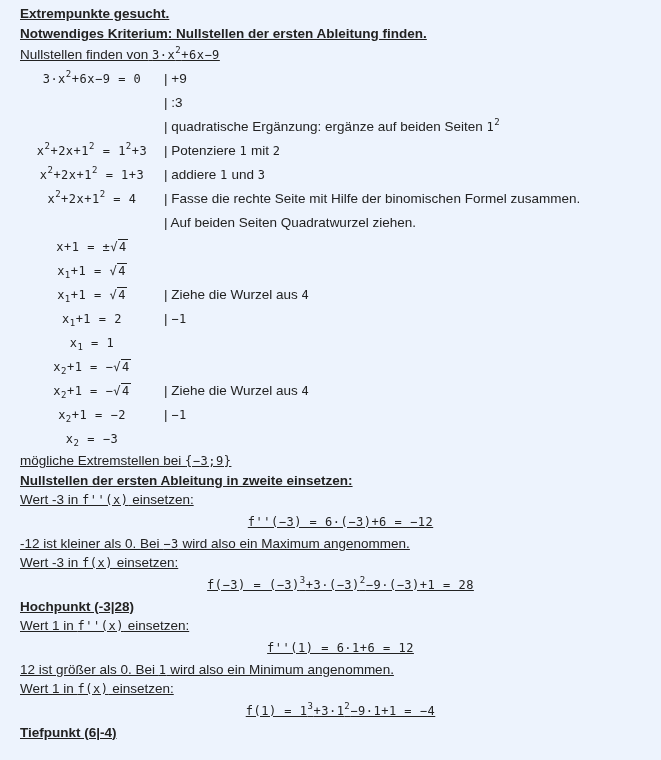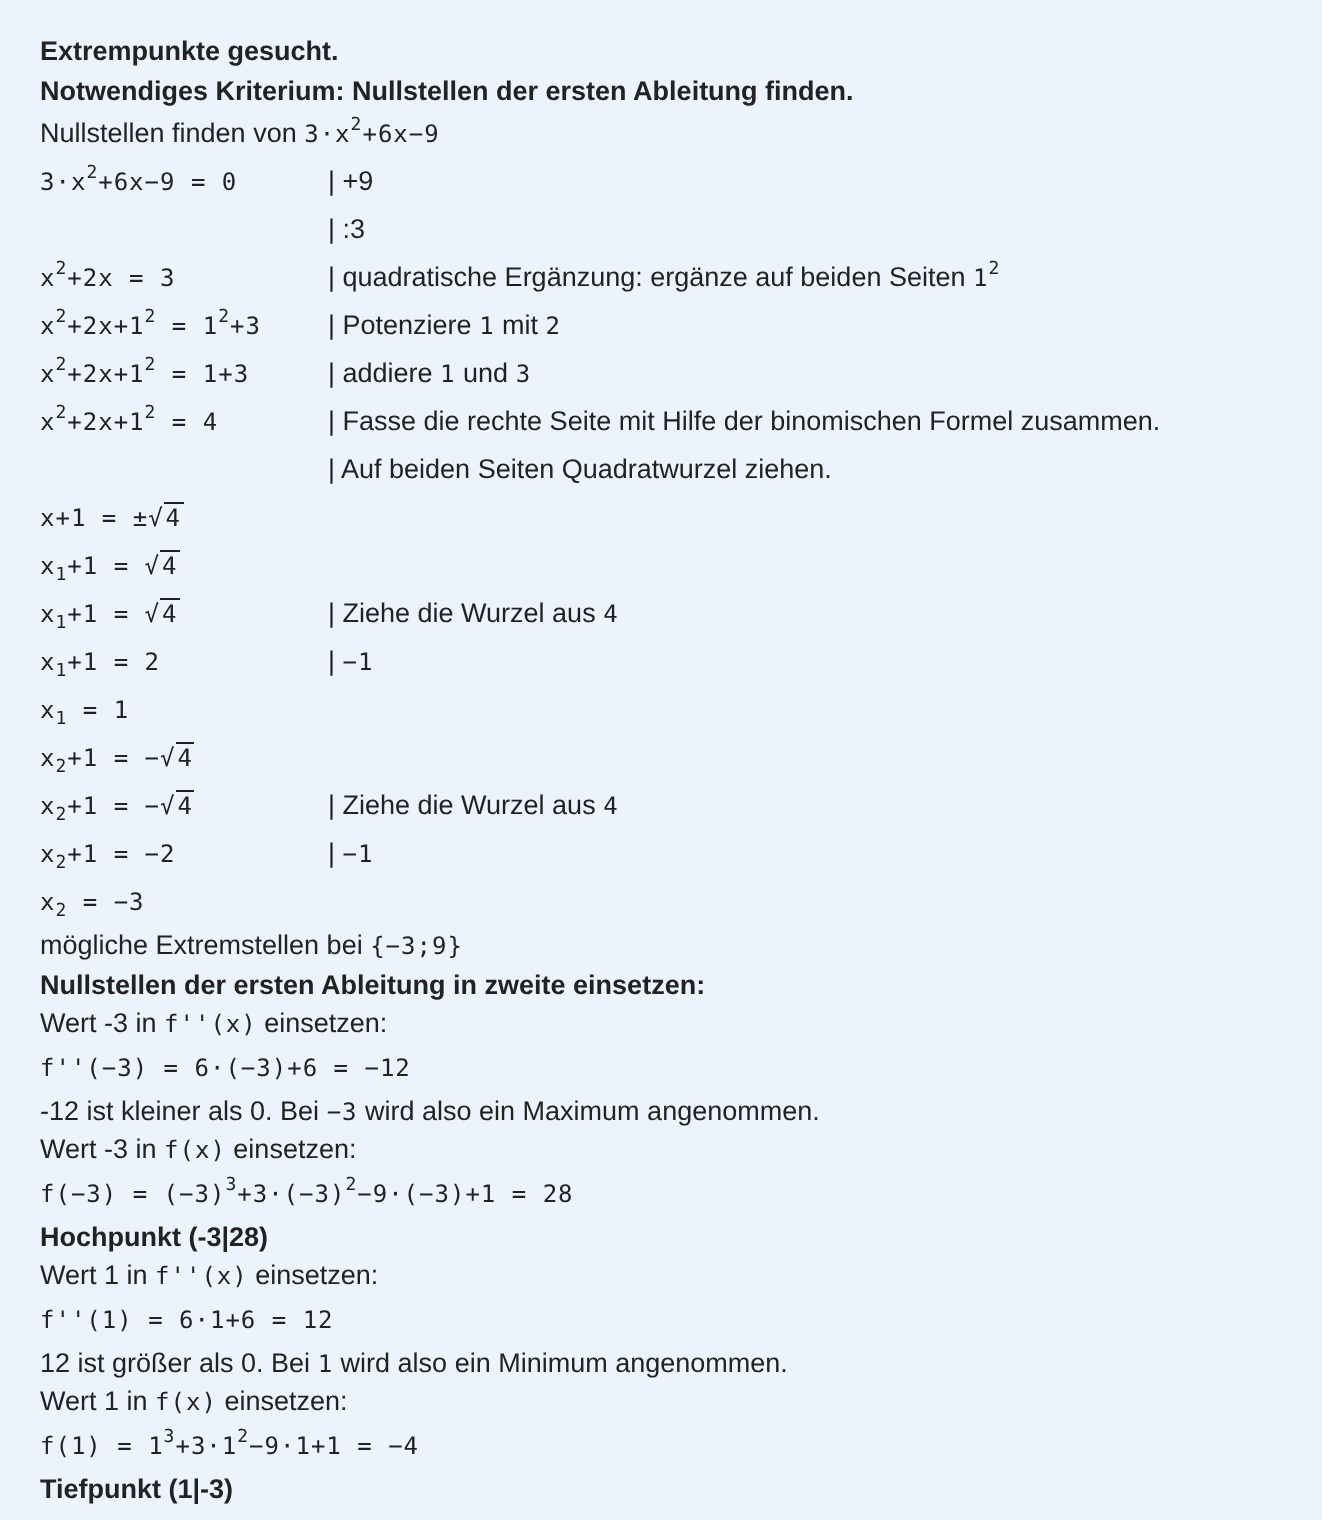--- a/index.html
+++ b/index.html
@@ -3,45 +3,45 @@
 <meta charset="utf-8">
 <style>
   html, body { margin: 0; padding: 0; }
   body {
     width: 661px; height: 760px; overflow: hidden;
     background: #edf3fd;
     font-family: "Liberation Sans", sans-serif;
     color: #222;
     font-size: 13.5px;
   }
-  .doc { position: absolute; left: 20px; top: 16px; right: 0; }
+  .doc { position: absolute; left: 20px; top: 4px; right: 0; text-decoration: underline; }
   .row { height: 24px; line-height: 24px; white-space: nowrap; position: relative; }
   .row.text { height: 19.5px; line-height: 19.5px; }
   .bold { font-weight: bold; }
-  .m { font-family: "DejaVu Sans Mono", monospace; font-size: 12px; letter-spacing: 0.5px; }
+  .m { font-family: "DejaVu Sans Mono", monospace; font-size: 12px; letter-spacing: 0.5px; text-align: center; }
   .eq { display: inline-block; width: 144px; }
   .note { position: absolute; left: 144px; top: 0; }
   sup { font-size: 9px; vertical-align: 6px; line-height: 0; }
   sub { font-size: 9px; vertical-align: -3px; line-height: 0; }
   .sqrt { border-top: 1px solid #222; padding: 0 1px; }
 </style>
 </head>
 <body>
 
 <div class="doc">
   <div class="row text bold">Extrempunkte gesucht.</div>
   <div class="row text bold">Notwendiges Kriterium: Nullstellen der ersten Ableitung finden.</div>
   <div class="row">
     <span>Nullstellen finden von</span>
     <span class="m">3·x<sup>2</sup>+6x−9</span>
   </div>
   <div id="steps">
       <div class="row"><span class="eq m">3·x<sup>2</sup>+6x−9 = 0</span><span class="note">| +9</span></div>
       <div class="row"><span class="note">| :3</span></div>
-      <div class="row"><span class="eq m">x<sup>2</sup>+2x = 3</span><span class="note">| quadratische Ergänzung: ergänze auf beiden Seiten <span class="m">1<sup>2</sup></span></span></div>
+      <div class="row"><span class="note">| quadratische Ergänzung: ergänze auf beiden Seiten <span class="m">1<sup>2</sup></span></span></div>
       <div class="row"><span class="eq m">x<sup>2</sup>+2x+1<sup>2</sup> = 1<sup>2</sup>+3</span><span class="note">| Potenziere <span class="m">1</span> mit <span class="m">2</span></span></div>
       <div class="row"><span class="eq m">x<sup>2</sup>+2x+1<sup>2</sup> = 1+3</span><span class="note">| addiere <span class="m">1</span> und <span class="m">3</span></span></div>
       <div class="row"><span class="eq m">x<sup>2</sup>+2x+1<sup>2</sup> = 4</span><span class="note">| Fasse die rechte Seite mit Hilfe der binomischen Formel zusammen.</span></div>
       <div class="row"><span class="note">| Auf beiden Seiten Quadratwurzel ziehen.</span></div>
       <div class="row"><span class="eq m">x+1 = ±√<span class="sqrt">4</span></span></div>
       <div class="row"><span class="eq m">x<sub>1</sub>+1 = √<span class="sqrt">4</span></span></div>
       <div class="row"><span class="eq m">x<sub>1</sub>+1 = √<span class="sqrt">4</span></span><span class="note">| Ziehe die Wurzel aus <span class="m">4</span></span></div>
       <div class="row"><span class="eq m">x<sub>1</sub>+1 = 2</span><span class="note">| <span class="m">−1</span></span></div>
       <div class="row"><span class="eq m">x<sub>1</sub> = 1</span></div>
       <div class="row"><span class="eq m">x<sub>2</sub>+1 = −√<span class="sqrt">4</span></span></div>
@@ -56,15 +56,15 @@
       <div class="row m">f''(−3) = 6·(−3)+6 = −12</div>
       <div class="row text">-12 ist kleiner als 0. Bei <span class="m">−3</span> wird also ein Maximum angenommen.</div>
       <div class="row text">Wert -3 in <span class="m">f(x)</span> einsetzen:</div>
       <div class="row m">f(−3) = (−3)<sup>3</sup>+3·(−3)<sup>2</sup>−9·(−3)+1 = 28</div>
       <div class="row text bold">Hochpunkt (-3|28)</div>
       <div class="row text">Wert 1 in <span class="m">f''(x)</span> einsetzen:</div>
       <div class="row m">f''(1) = 6·1+6 = 12</div>
       <div class="row text">12 ist größer als 0. Bei <span class="m">1</span> wird also ein Minimum angenommen.</div>
       <div class="row text">Wert 1 in <span class="m">f(x)</span> einsetzen:</div>
       <div class="row m">f(1) = 1<sup>3</sup>+3·1<sup>2</sup>−9·1+1 = −4</div>
-      <div class="row text bold">Tiefpunkt (1|-3)</div>
+      <div class="row text bold">Tiefpunkt (6|-4)</div>
     </div>
 </div>
 
 </body></html>

